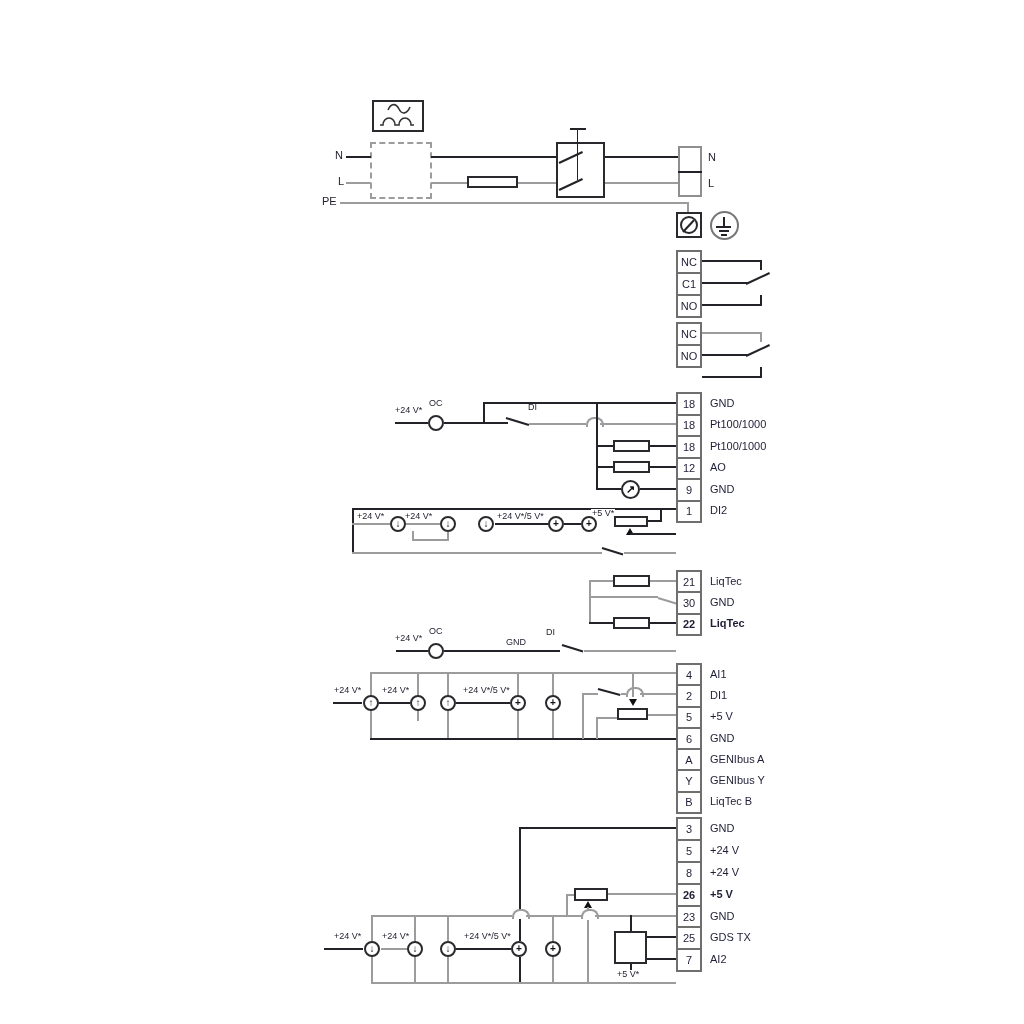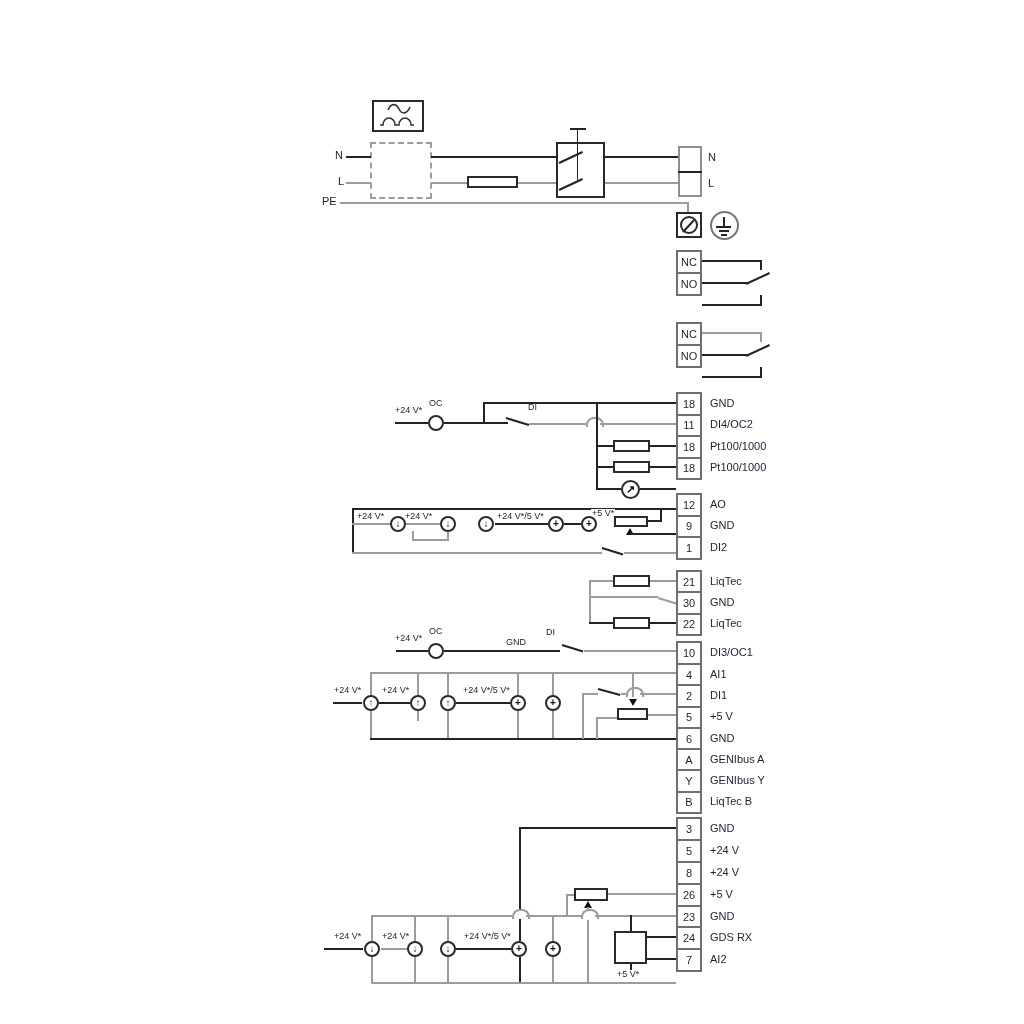--- a/index.html
+++ b/index.html
@@ -279,49 +279,48 @@
   <i class="h k" style="left:647px;top:936px;width:29px;"></i>
   <i class="h k" style="left:647px;top:958px;width:29px;"></i>
   <i class="v k" style="left:630px;top:964px;height:6px;"></i>
   <span class="sm" style="left:616px;top:970px;">+5 V*</span>
 
   <div class="tgroup" style="top:250px;">
       <div class="trow" style="height: 22px;">
         <div class="tnum">NC</div>
       </div>
       <div class="trow" style="height: 22px;">
+        <div class="tnum">C1</div>
+      </div>
+      <div class="trow" style="height: 22px;">
         <div class="tnum">NO</div>
       </div>
     </div>
   <div class="tgroup" style="top:322px;">
       <div class="trow" style="height: 22px;">
         <div class="tnum">NC</div>
       </div>
       <div class="trow" style="height: 22px;">
         <div class="tnum">NO</div>
       </div>
     </div>
   <div class="tgroup" style="top:392px;">
       <div class="trow" style="height: 21.5px;">
         <div class="tnum">18</div>
         <span class="tlbl">GND</span>
       </div>
       <div class="trow" style="height: 21.5px;">
-        <div class="tnum">11</div>
-        <span class="tlbl">DI4/OC2</span>
-      </div>
-      <div class="trow" style="height: 21.5px;">
         <div class="tnum">18</div>
         <span class="tlbl">Pt100/1000</span>
       </div>
       <div class="trow" style="height: 21.5px;">
         <div class="tnum">18</div>
         <span class="tlbl">Pt100/1000</span>
       </div>
-      <div class="trow" style="height: 21.5px; margin-top: 15px;">
+      <div class="trow" style="height: 21.5px;">
         <div class="tnum">12</div>
         <span class="tlbl">AO</span>
       </div>
       <div class="trow" style="height: 21.5px;">
         <div class="tnum">9</div>
         <span class="tlbl">GND</span>
       </div>
       <div class="trow" style="height: 21.5px;">
         <div class="tnum">1</div>
         <span class="tlbl">DI2</span>
@@ -329,31 +328,25 @@
     </div>
   <div class="tgroup" style="top:570px;">
       <div class="trow" style="height: 21.3px;">
         <div class="tnum">21</div>
         <span class="tlbl">LiqTec</span>
       </div>
       <div class="trow" style="height: 21.3px;">
         <div class="tnum">30</div>
         <span class="tlbl">GND</span>
       </div>
-      <div class="trow" style="height: 21.3px;">
+      <div class="trow" style="height: 21.3px; font-weight: bold;">
         <div class="tnum">22</div>
         <span class="tlbl">LiqTec</span>
       </div>
     </div>
-  <div class="tgroup" style="top:641px;">
-      <div class="trow" style="height: 21.5px;">
-        <div class="tnum">10</div>
-        <span class="tlbl">DI3/OC1</span>
-      </div>
-    </div>
   <div class="tgroup" style="top:663px;">
       <div class="trow" style="height: 21.3px;">
         <div class="tnum">4</div>
         <span class="tlbl">AI1</span>
       </div>
       <div class="trow" style="height: 21.3px;">
         <div class="tnum">2</div>
         <span class="tlbl">DI1</span>
       </div>
       <div class="trow" style="height: 21.3px;">
@@ -383,31 +376,31 @@
         <span class="tlbl">GND</span>
       </div>
       <div class="trow" style="height: 21.9px;">
         <div class="tnum">5</div>
         <span class="tlbl">+24 V</span>
       </div>
       <div class="trow" style="height: 21.9px;">
         <div class="tnum">8</div>
         <span class="tlbl">+24 V</span>
       </div>
-      <div class="trow" style="height: 21.9px;">
+      <div class="trow" style="height: 21.9px; font-weight: bold;">
         <div class="tnum">26</div>
         <span class="tlbl">+5 V</span>
       </div>
       <div class="trow" style="height: 21.9px;">
         <div class="tnum">23</div>
         <span class="tlbl">GND</span>
       </div>
       <div class="trow" style="height: 21.9px;">
-        <div class="tnum">24</div>
-        <span class="tlbl">GDS RX</span>
+        <div class="tnum">25</div>
+        <span class="tlbl">GDS TX</span>
       </div>
       <div class="trow" style="height: 21.9px;">
         <div class="tnum">7</div>
         <span class="tlbl">AI2</span>
       </div>
     </div>
 
 </div>
 
 </body></html>

